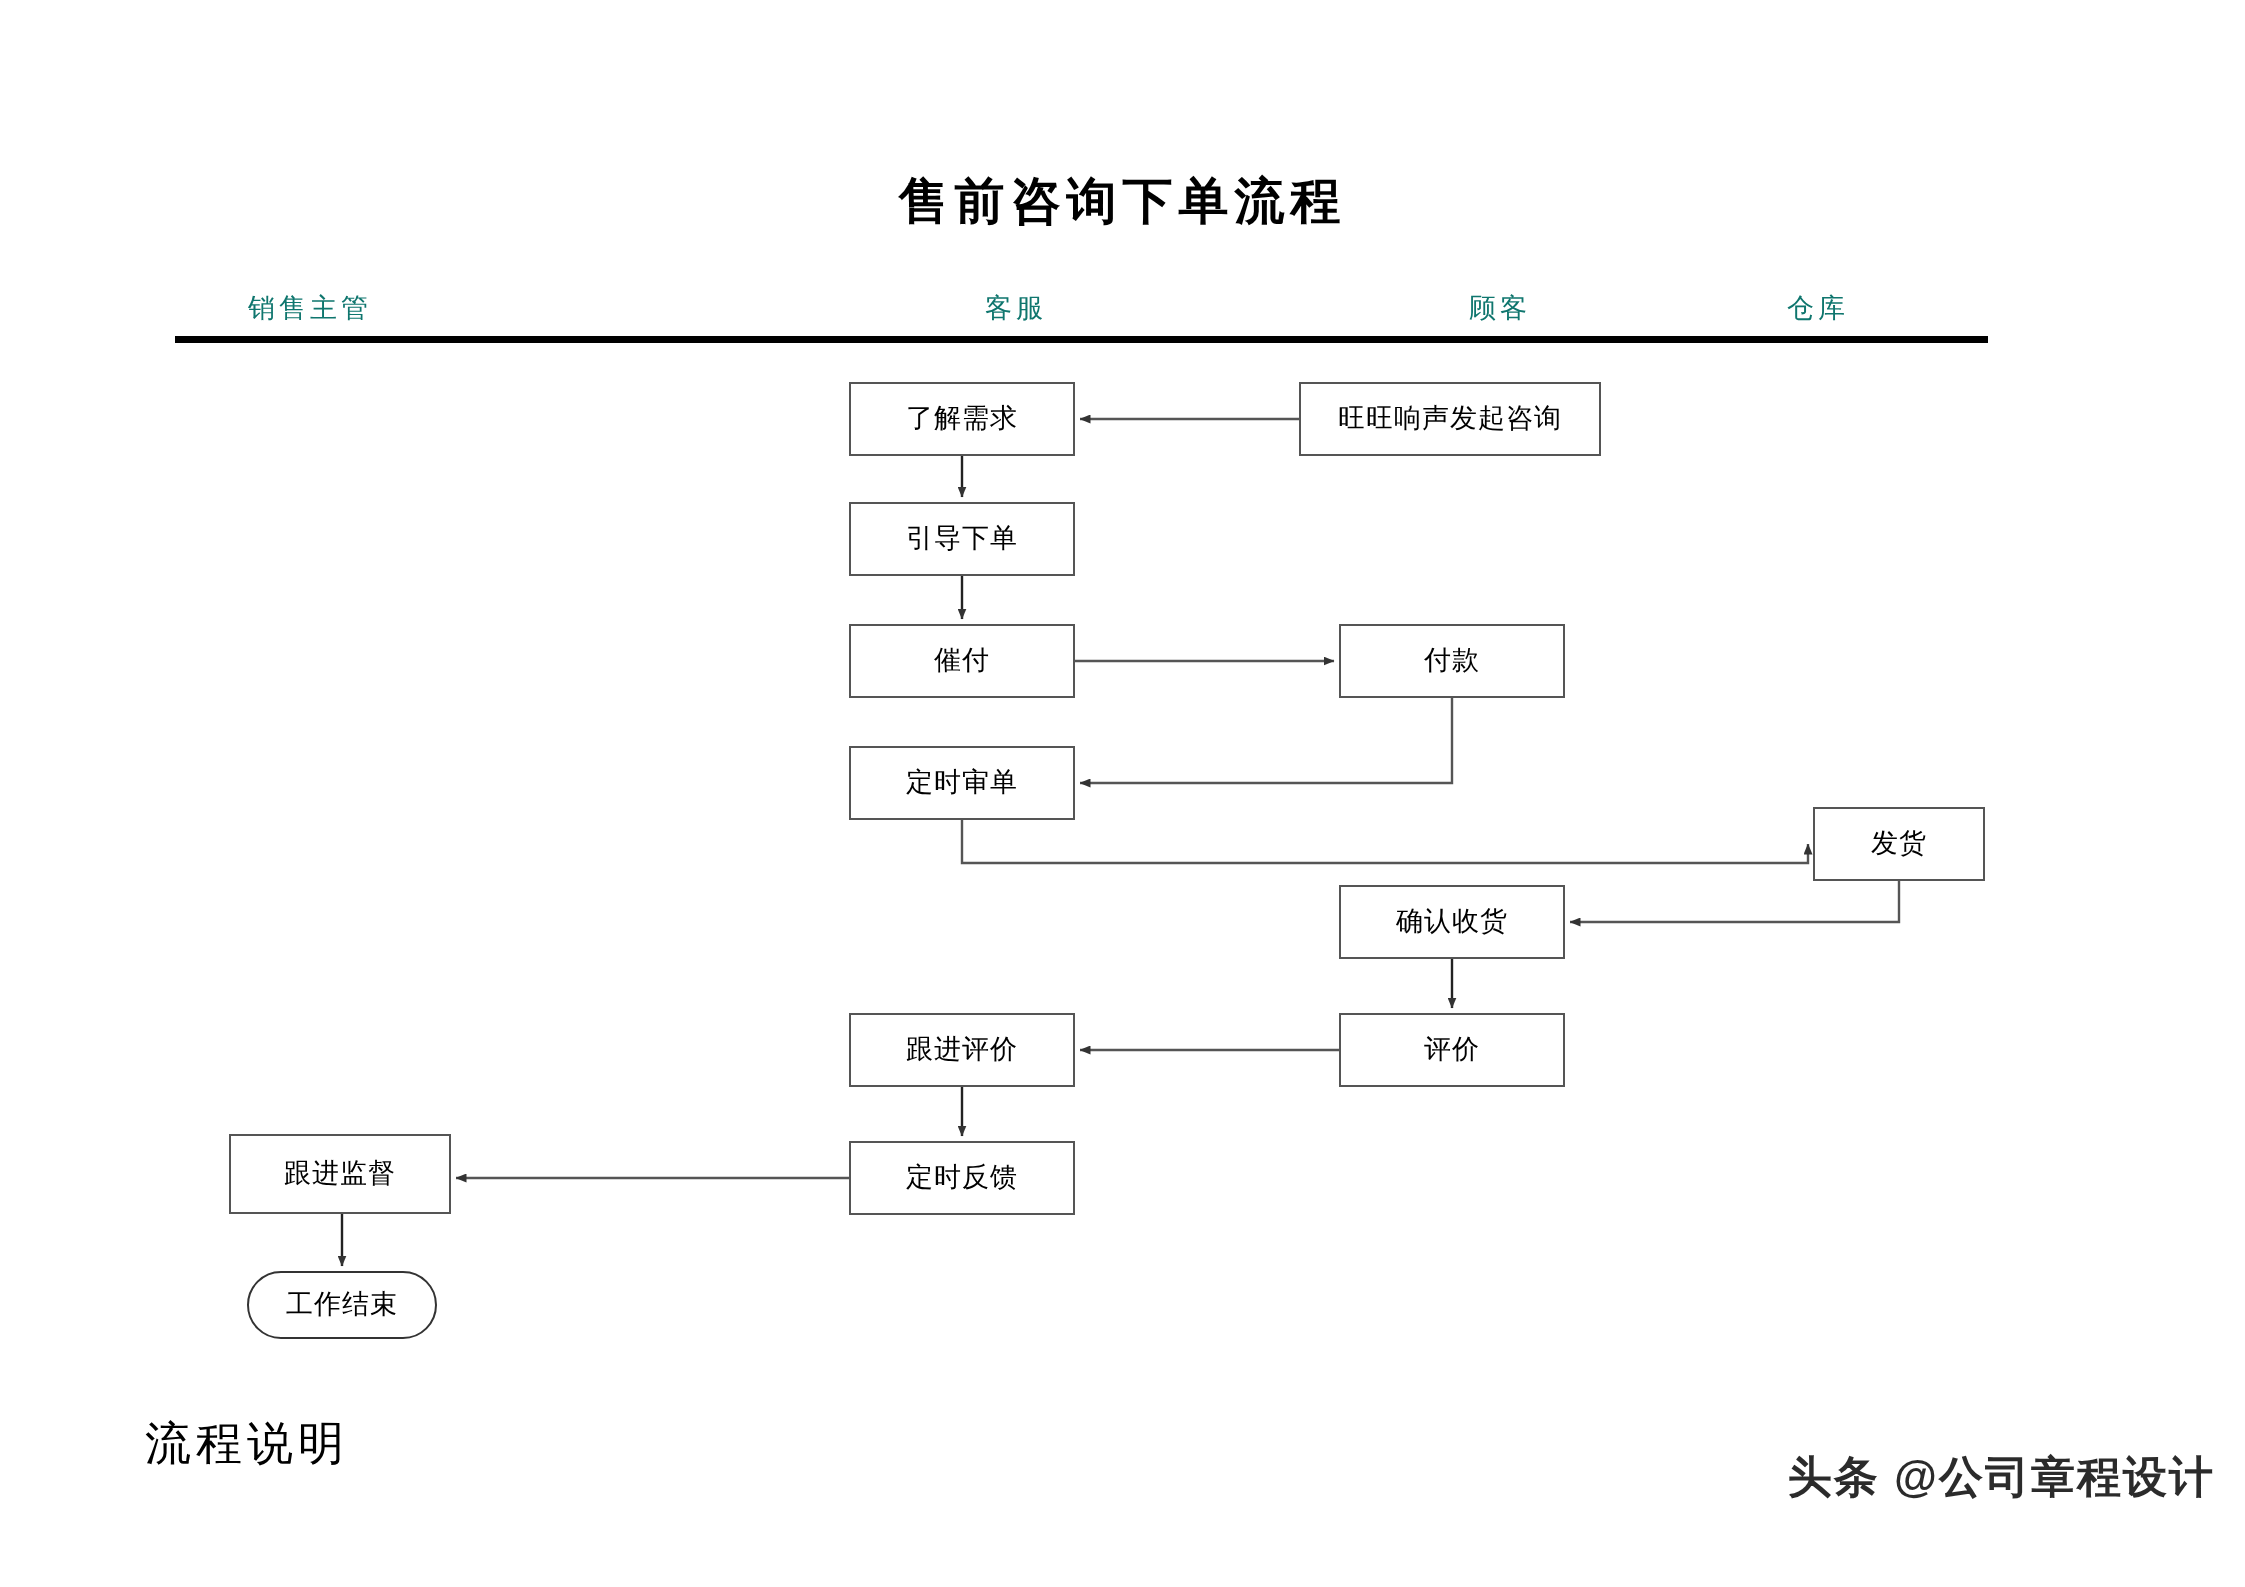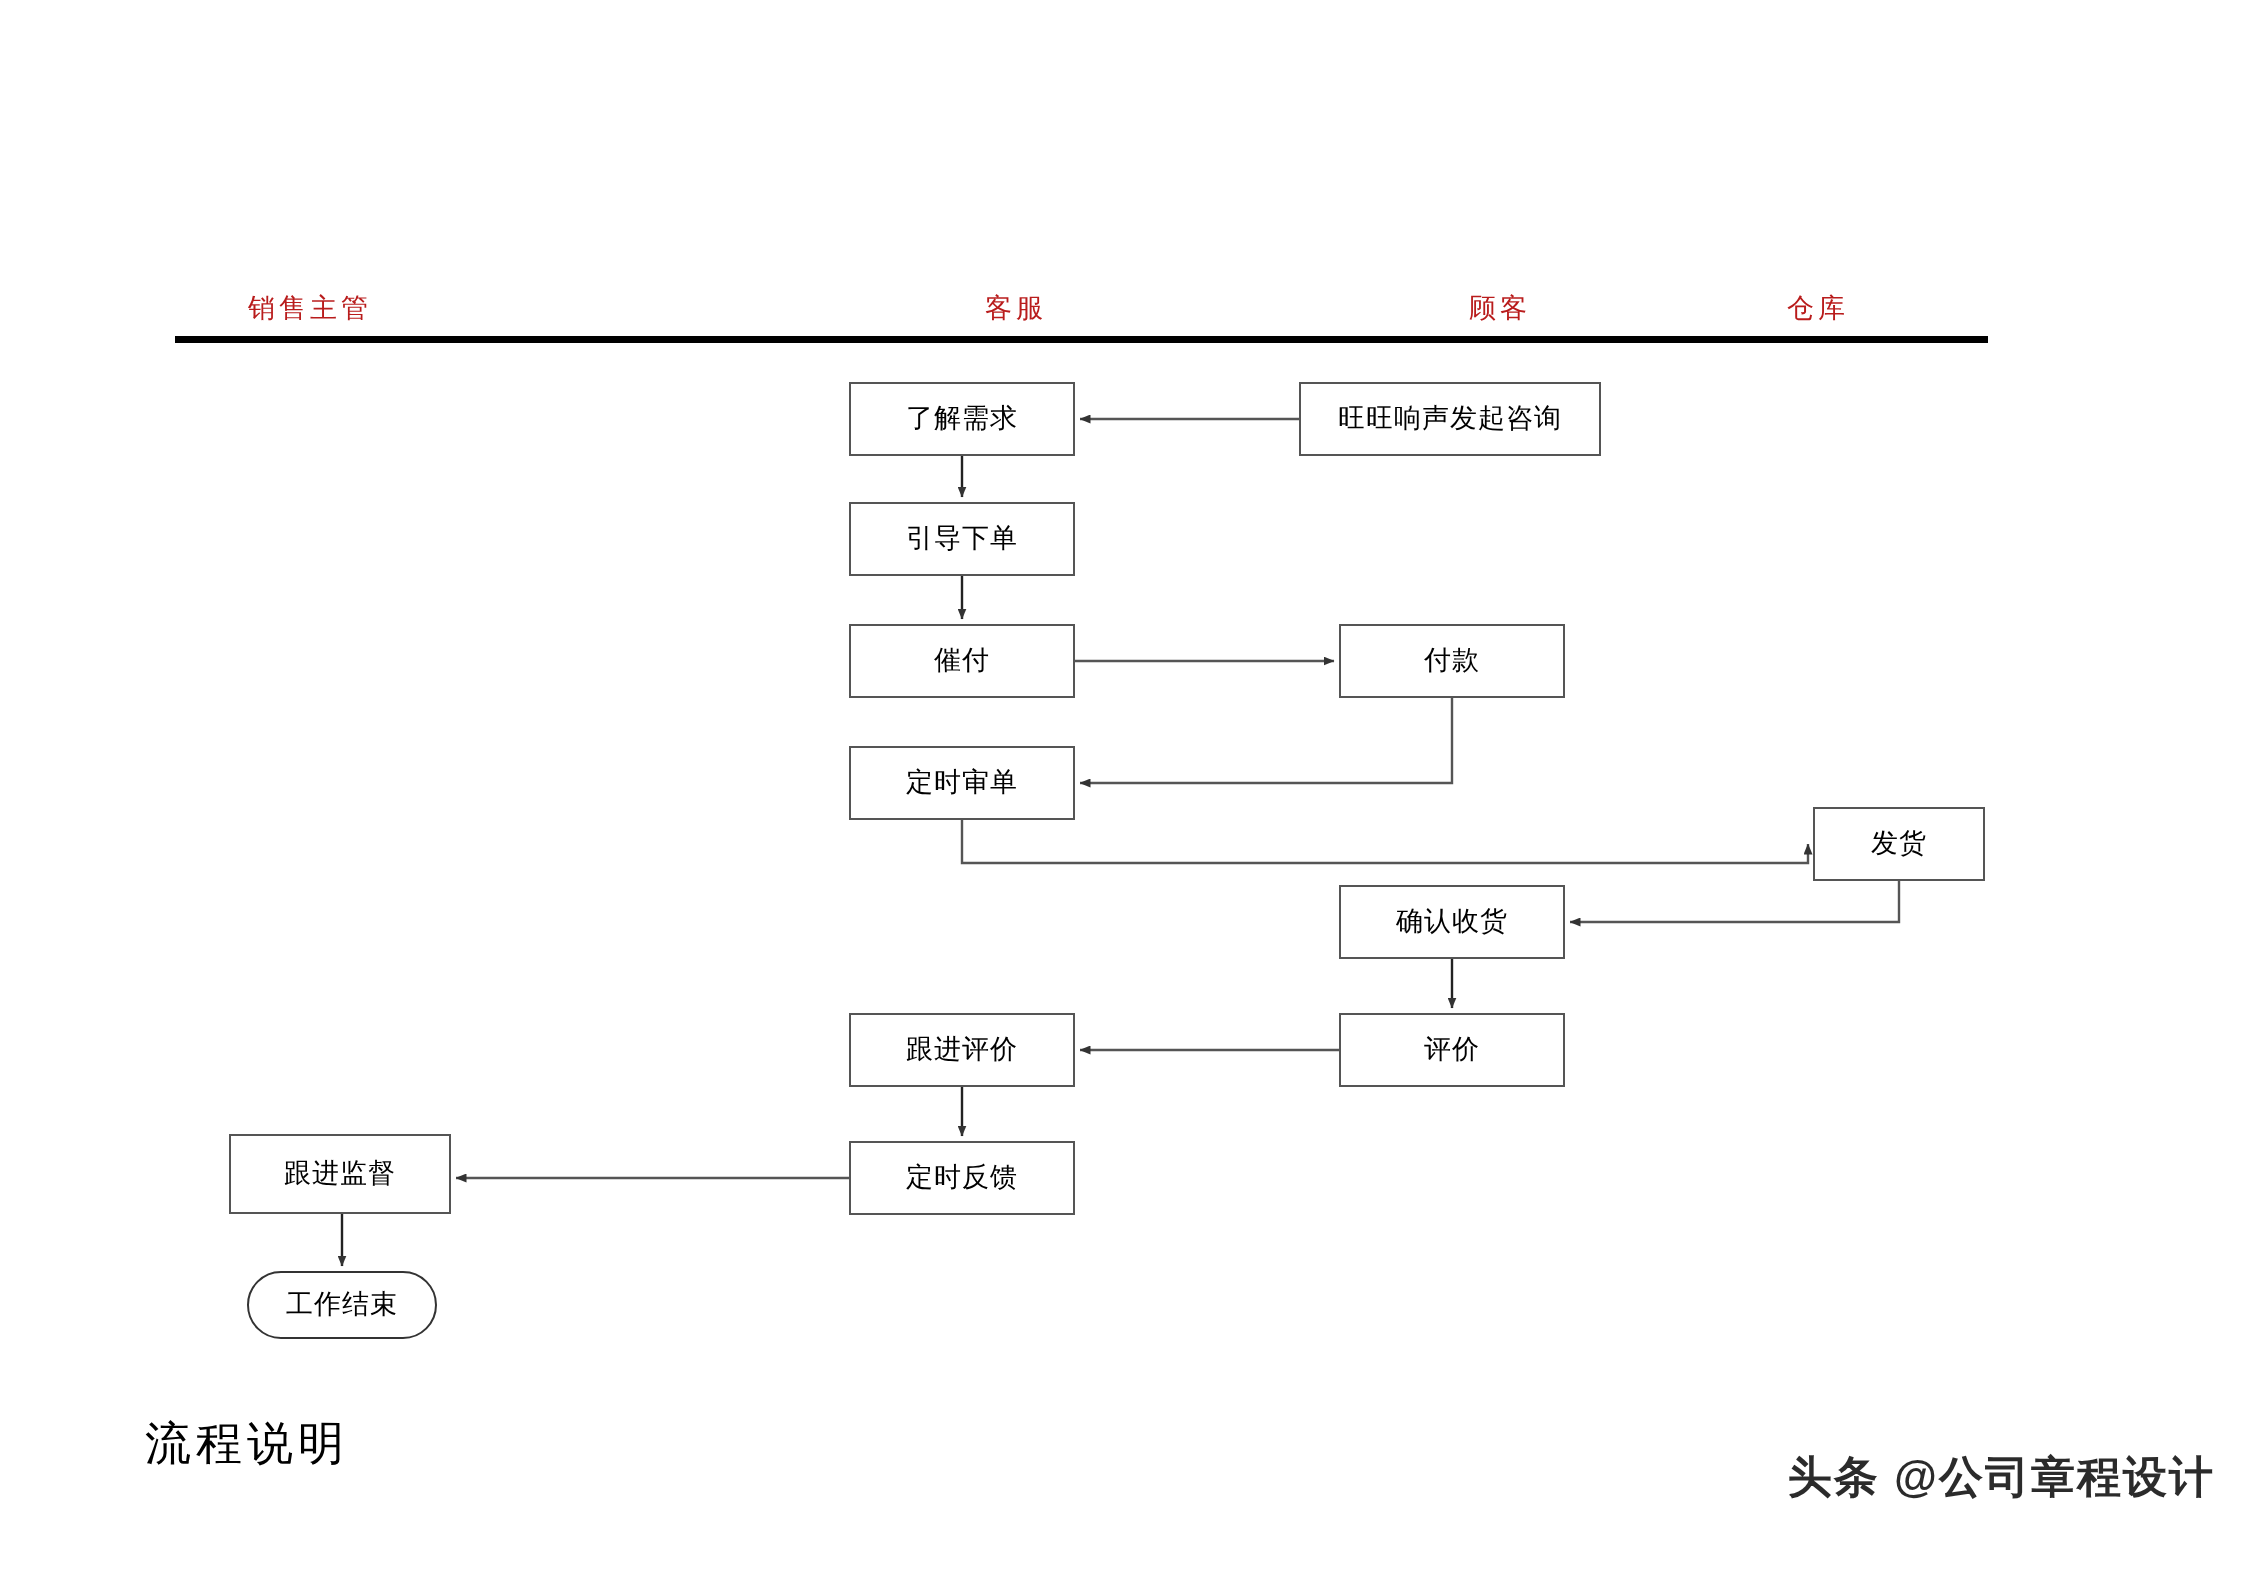--- a/index.html
+++ b/index.html
@@ -27,21 +27,21 @@
     font-size: 50px;
     font-weight: 700;
     letter-spacing: 6px;
     color: #000000;
     white-space: nowrap;
   }
   .swim-header {
     position: absolute;
     top: 290px;
     font-size: 27px;
-    color: #b91c1c;
+    color: #0f766e;
     letter-spacing: 4px;
     white-space: nowrap;
     transform: translateX(-50%);
     font-family: "Liberation Serif", "DejaVu Serif", serif;
   }
   .header-rule {
     position: absolute;
     left: 175px;
     top: 336px;
     width: 1813px;
@@ -105,20 +105,21 @@
     color: #1a1a1a;
     white-space: nowrap;
     opacity: 0.92;
   }
 </style>
 </head>
 <body>
 
 <div id="page">
 
+  <div class="doc-title">售前咨询下单流程</div>
 
   <div class="swim-header" style="left:310px">销售主管</div>
   <div class="swim-header" style="left:1016px">客服</div>
   <div class="swim-header" style="left:1500px">顾客</div>
   <div class="swim-header" style="left:1818px">仓库</div>
 
   <div class="header-rule"></div>
 
   <svg id="flow-svg" viewBox="0 0 2245 1587">
     <defs>

